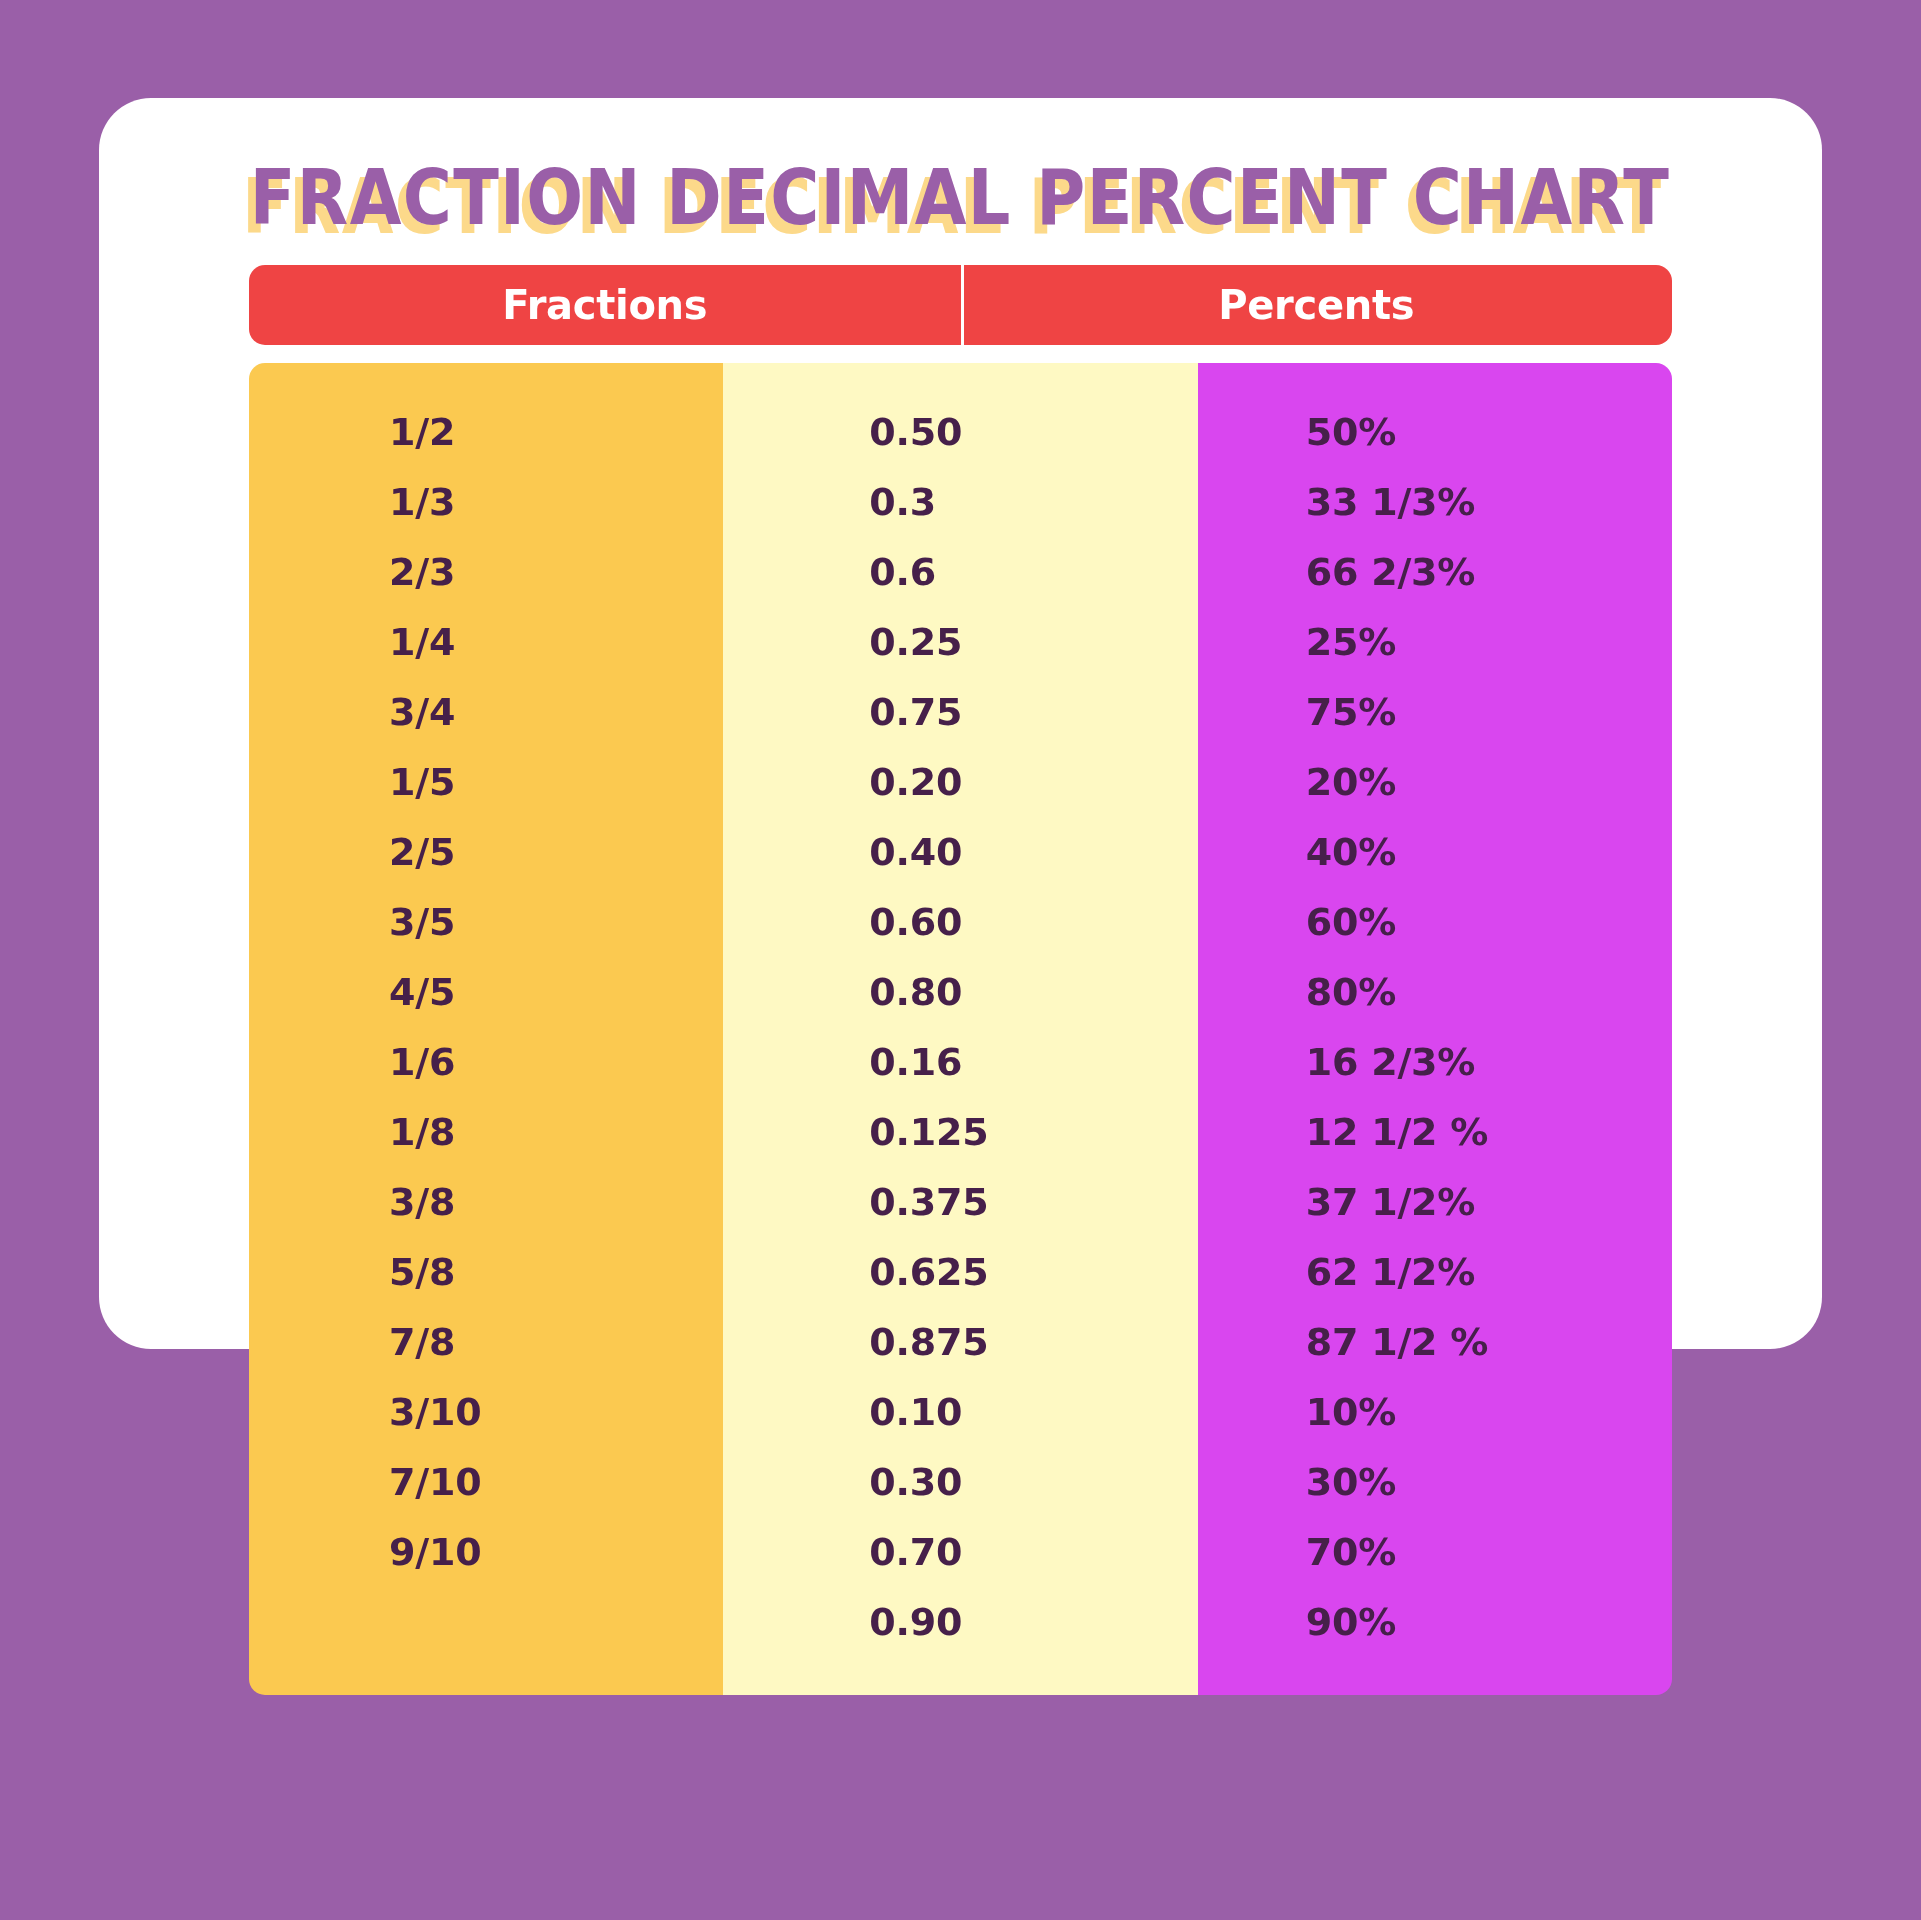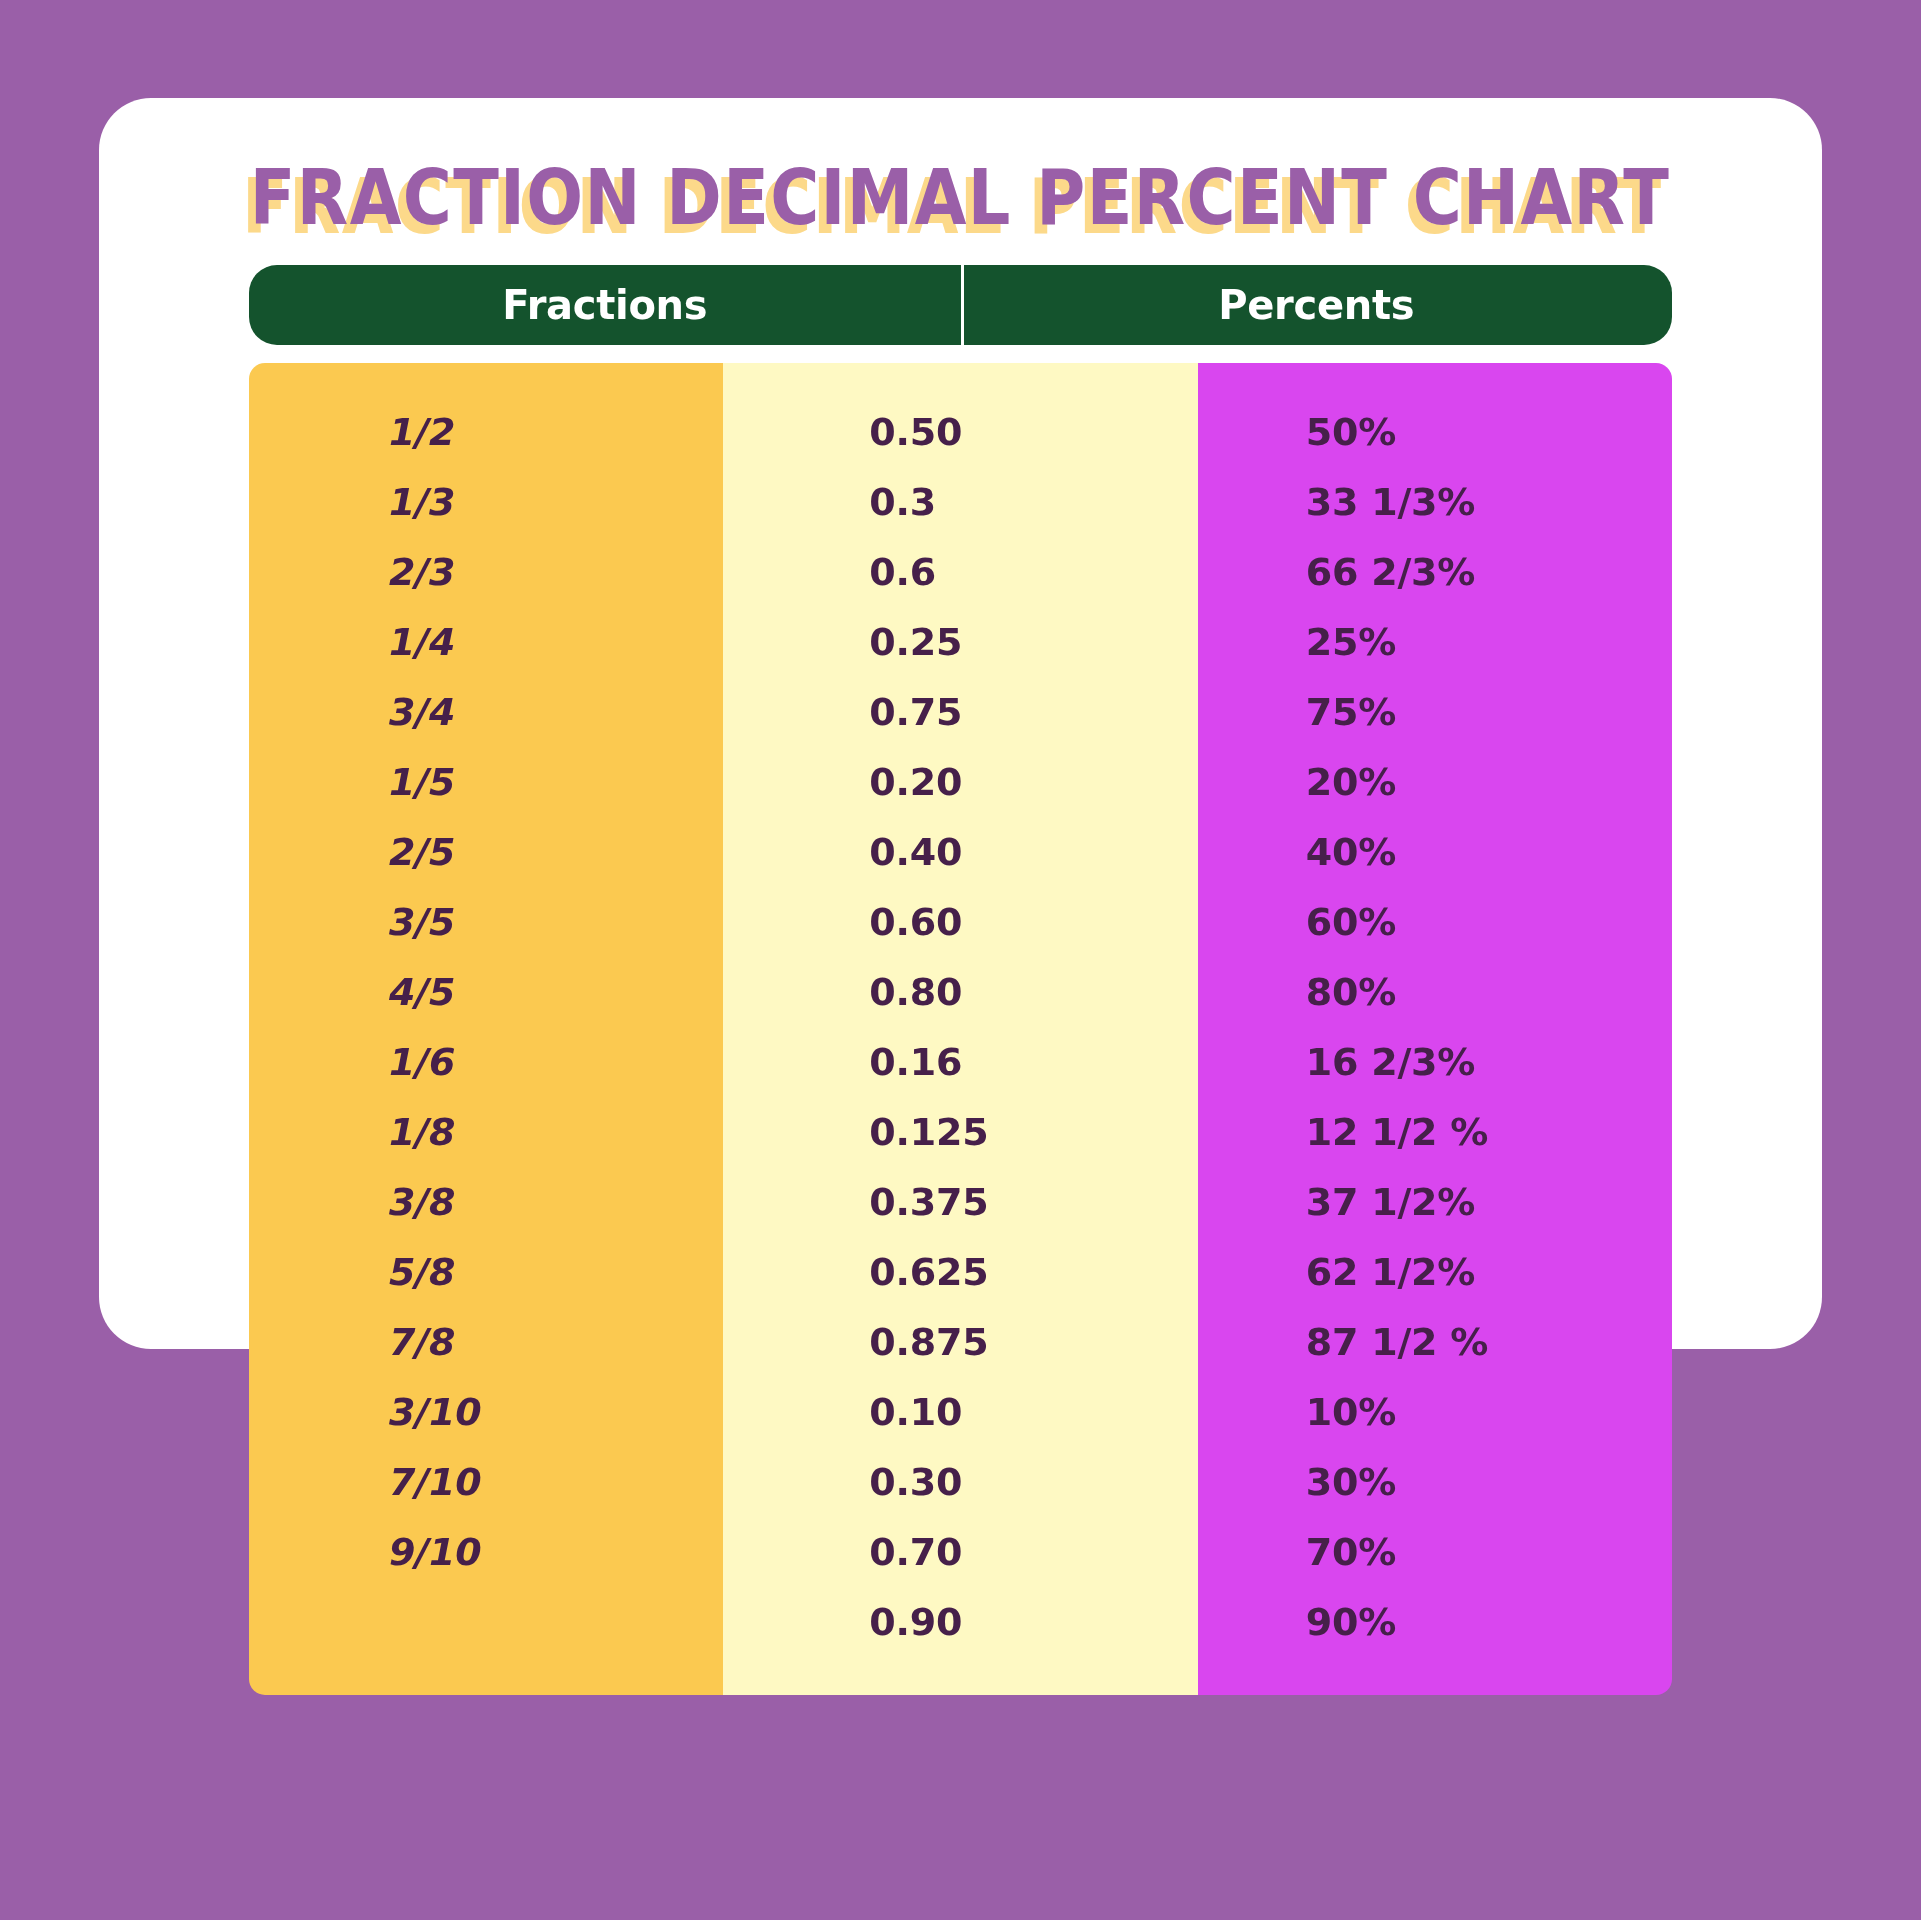--- a/index.html
+++ b/index.html
@@ -62,22 +62,22 @@
   
   .table {
     position: absolute;
     left: 150px;
     top: 167px;
     width: 1423px;
   }
 
   .thead {
     display: flex;
-    background: #14532d;
-    border-radius: 28px;
+    background: #ef4444;
+    border-radius: 16px;
     height: 80px;
     overflow: hidden;
   }
   .thead .th {
     flex: 1 1 0;
     display: flex;
     align-items: center;
     justify-content: center;
     color: #ffffff;
     font-family: "DejaVu Sans", sans-serif;
@@ -116,21 +116,21 @@
     line-height: 70px;
     color: #46204a;
     font-family: "DejaVu Sans", sans-serif;
     font-weight: bold;
     font-size: 38px;
     letter-spacing: -0.2px;
     padding-left: 136px;
     box-sizing: border-box;
     white-space: nowrap;
   }
-  .tcol.c0 .cell { padding-left: 140px; font-style: italic; }
+  .tcol.c0 .cell { padding-left: 140px; }
   .tcol.c1 .cell { padding-left: 146px; }
   .tcol.c2 .cell { padding-left: 108px; }
 </style>
 </head>
 <body>
 
 <div id="page">
 
   <div class="card">
 

